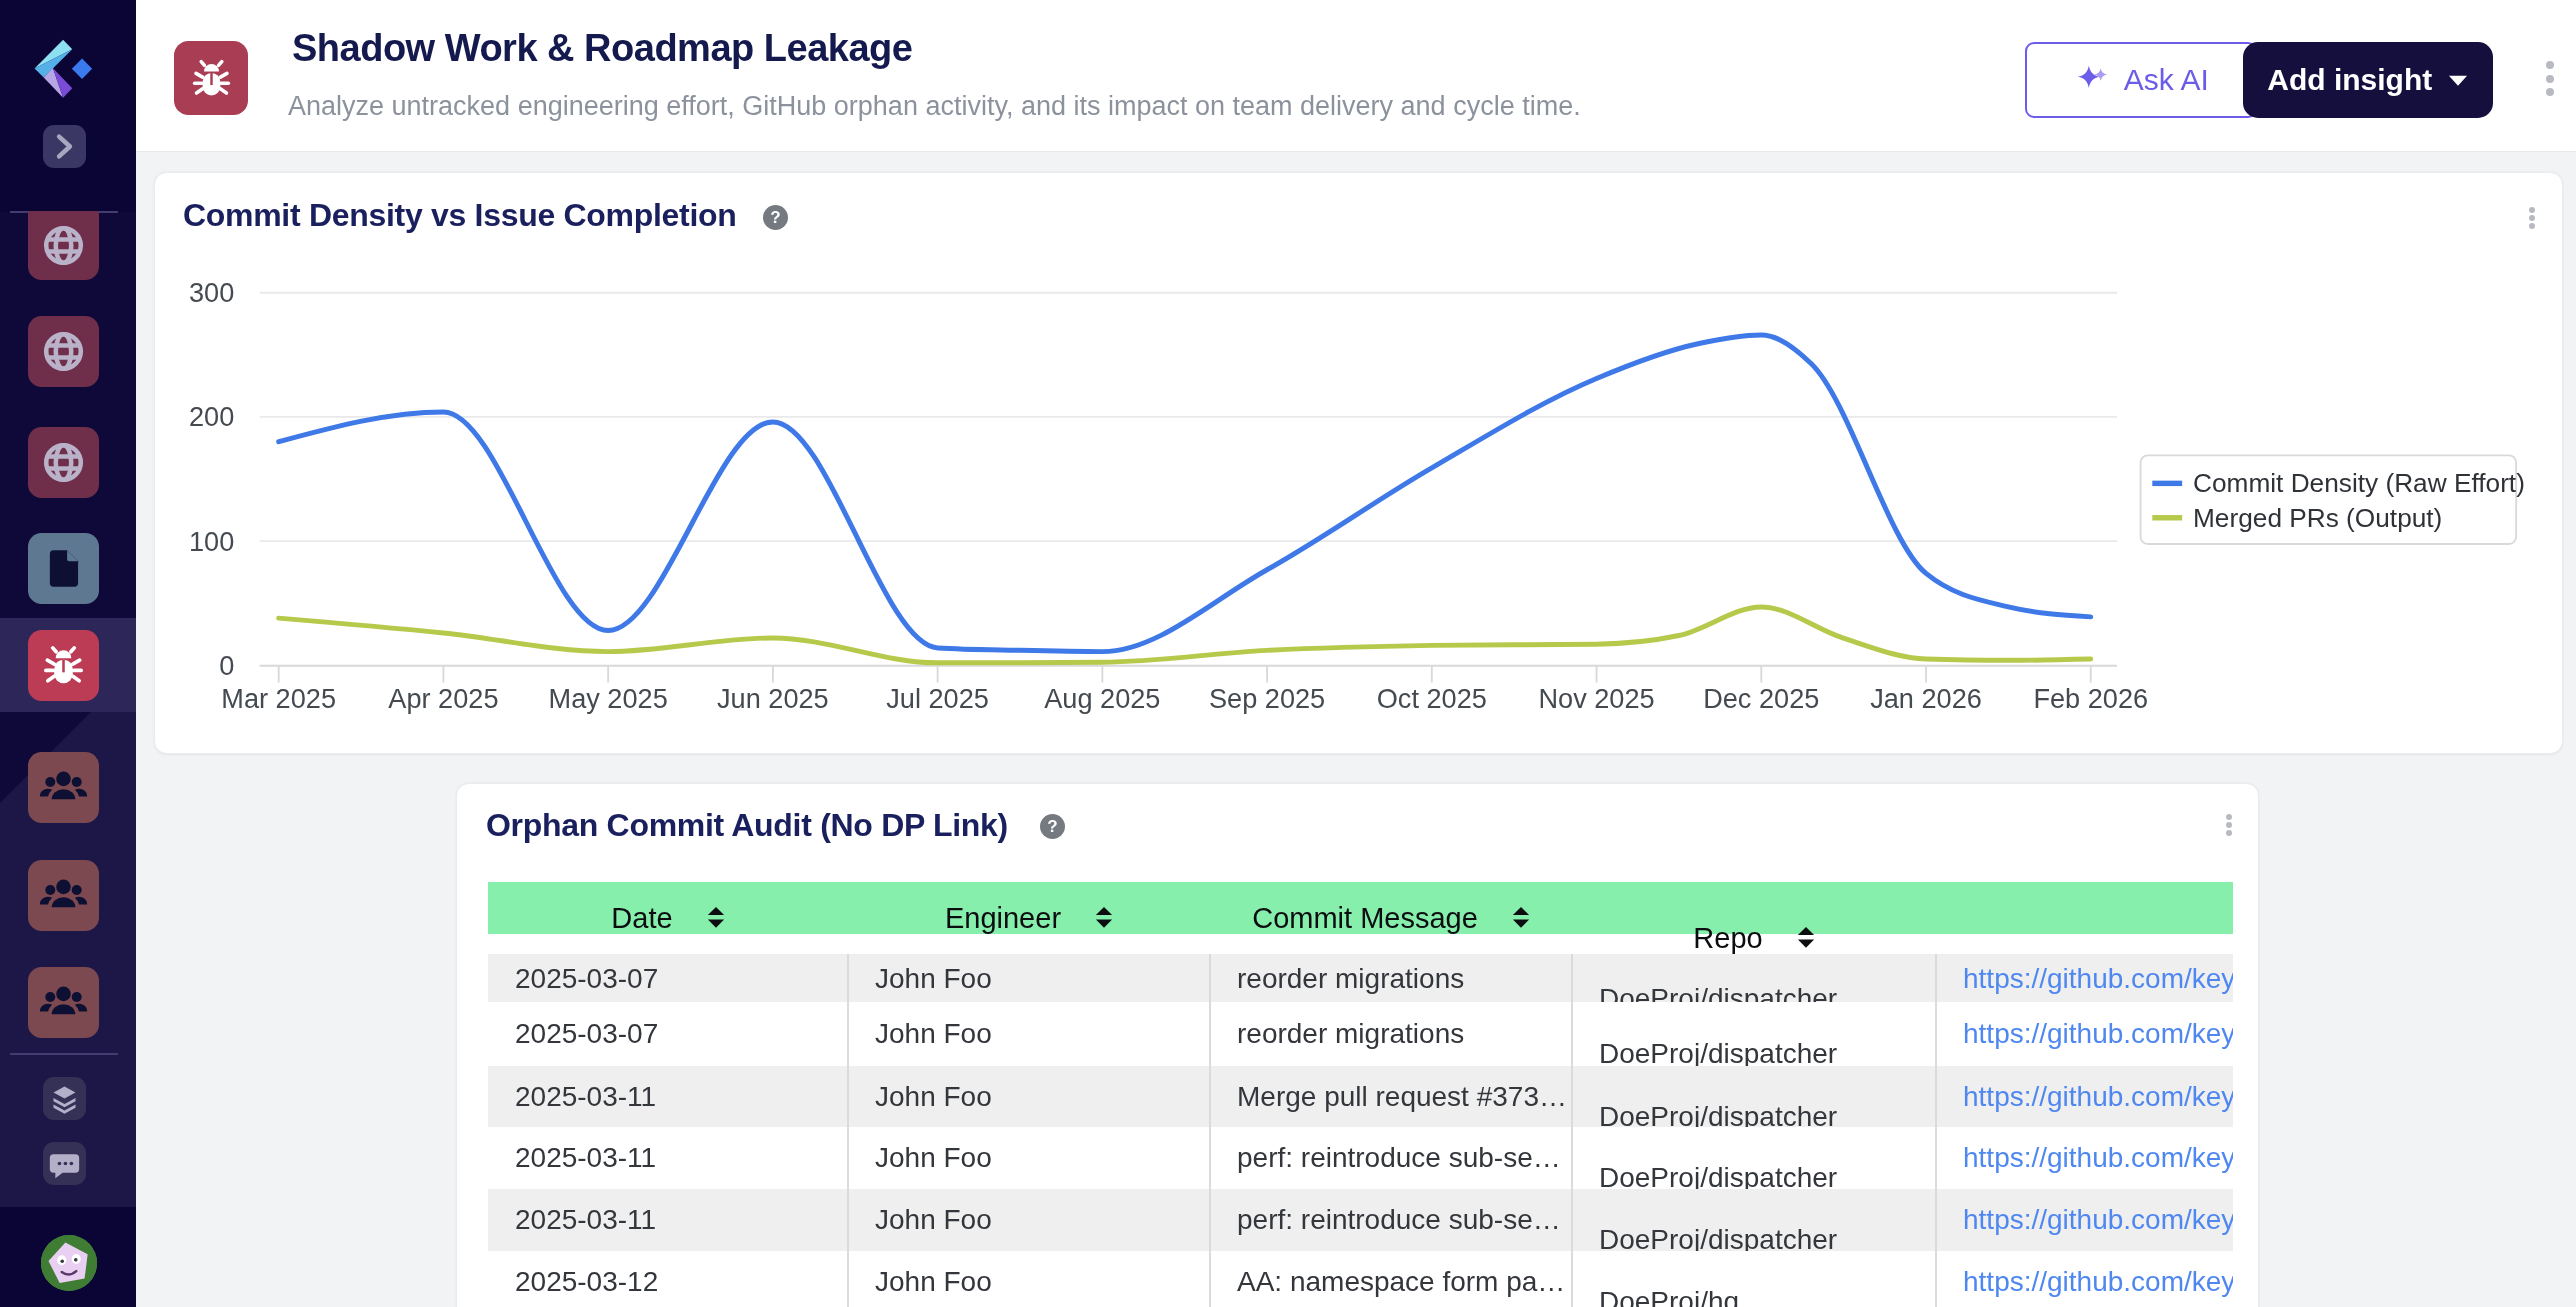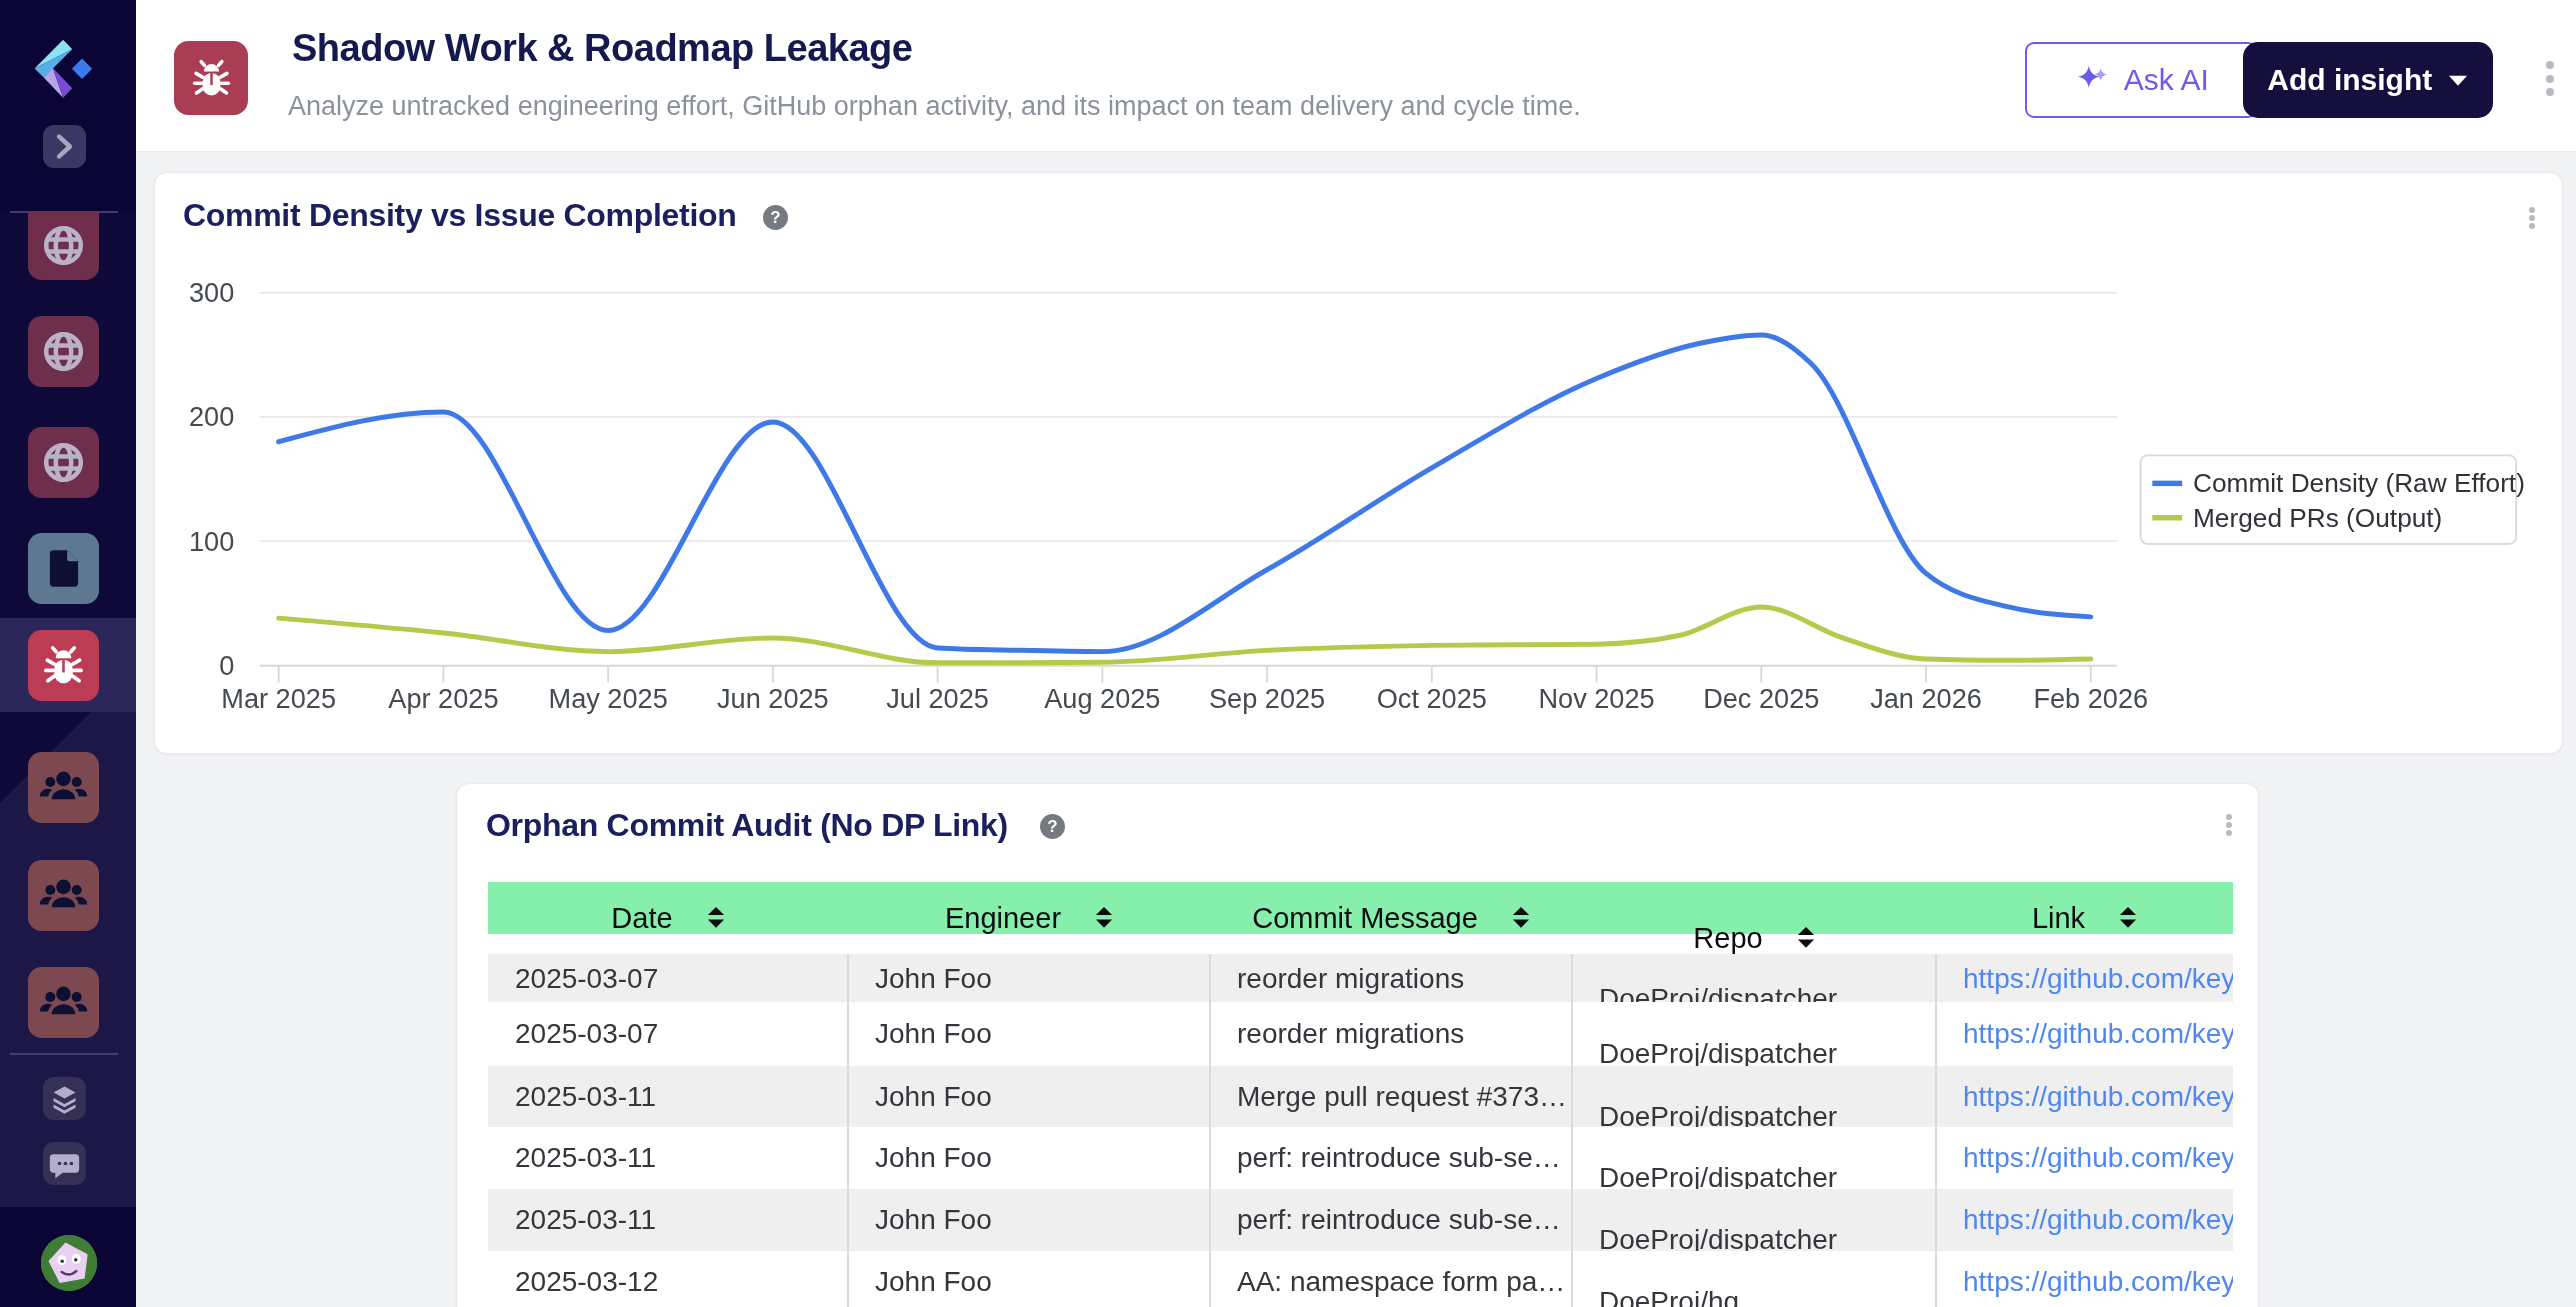--- a/index.html
+++ b/index.html
@@ -273,24 +273,20 @@
           <polygon points="1,15 19,15 10,24"></polygon>
         </svg></div>
     <div class="hcell c3">Commit Message <svg width="18" height="23.5" viewBox="0 0 20 26" fill="#0c0d10">
           <polygon points="10,1 19,10 1,10"></polygon>
           <polygon points="1,15 19,15 10,24"></polygon>
         </svg></div>
     <div class="hcell c4">Repo <svg width="18" height="23.5" viewBox="0 0 20 26" fill="#0c0d10">
           <polygon points="10,1 19,10 1,10"></polygon>
           <polygon points="1,15 19,15 10,24"></polygon>
         </svg></div>
-    <div class="hcell c5">Link <svg width="18" height="23.5" viewBox="0 0 20 26" fill="#0c0d10">
-          <polygon points="10,1 19,10 1,10"></polygon>
-          <polygon points="1,15 19,15 10,24"></polygon>
-        </svg></div>
   </div>
   <div class="trow" style="top:72px;height:49px;background:#efefef">
 <div class="tcell c1">2025-03-07</div>
       <div class="tcell c2">John Foo</div>
       <div class="tcell c3">reorder migrations</div>
       <div class="tcell c4">DoeProj/dispatcher</div>
       <div class="tcell c5 link">https://github.com/keypup-io/ke</div>
     </div>
 <div class="trow" style="top:120px;height:63px;background:#ffffff">
 <div class="tcell c1">2025-03-07</div>

